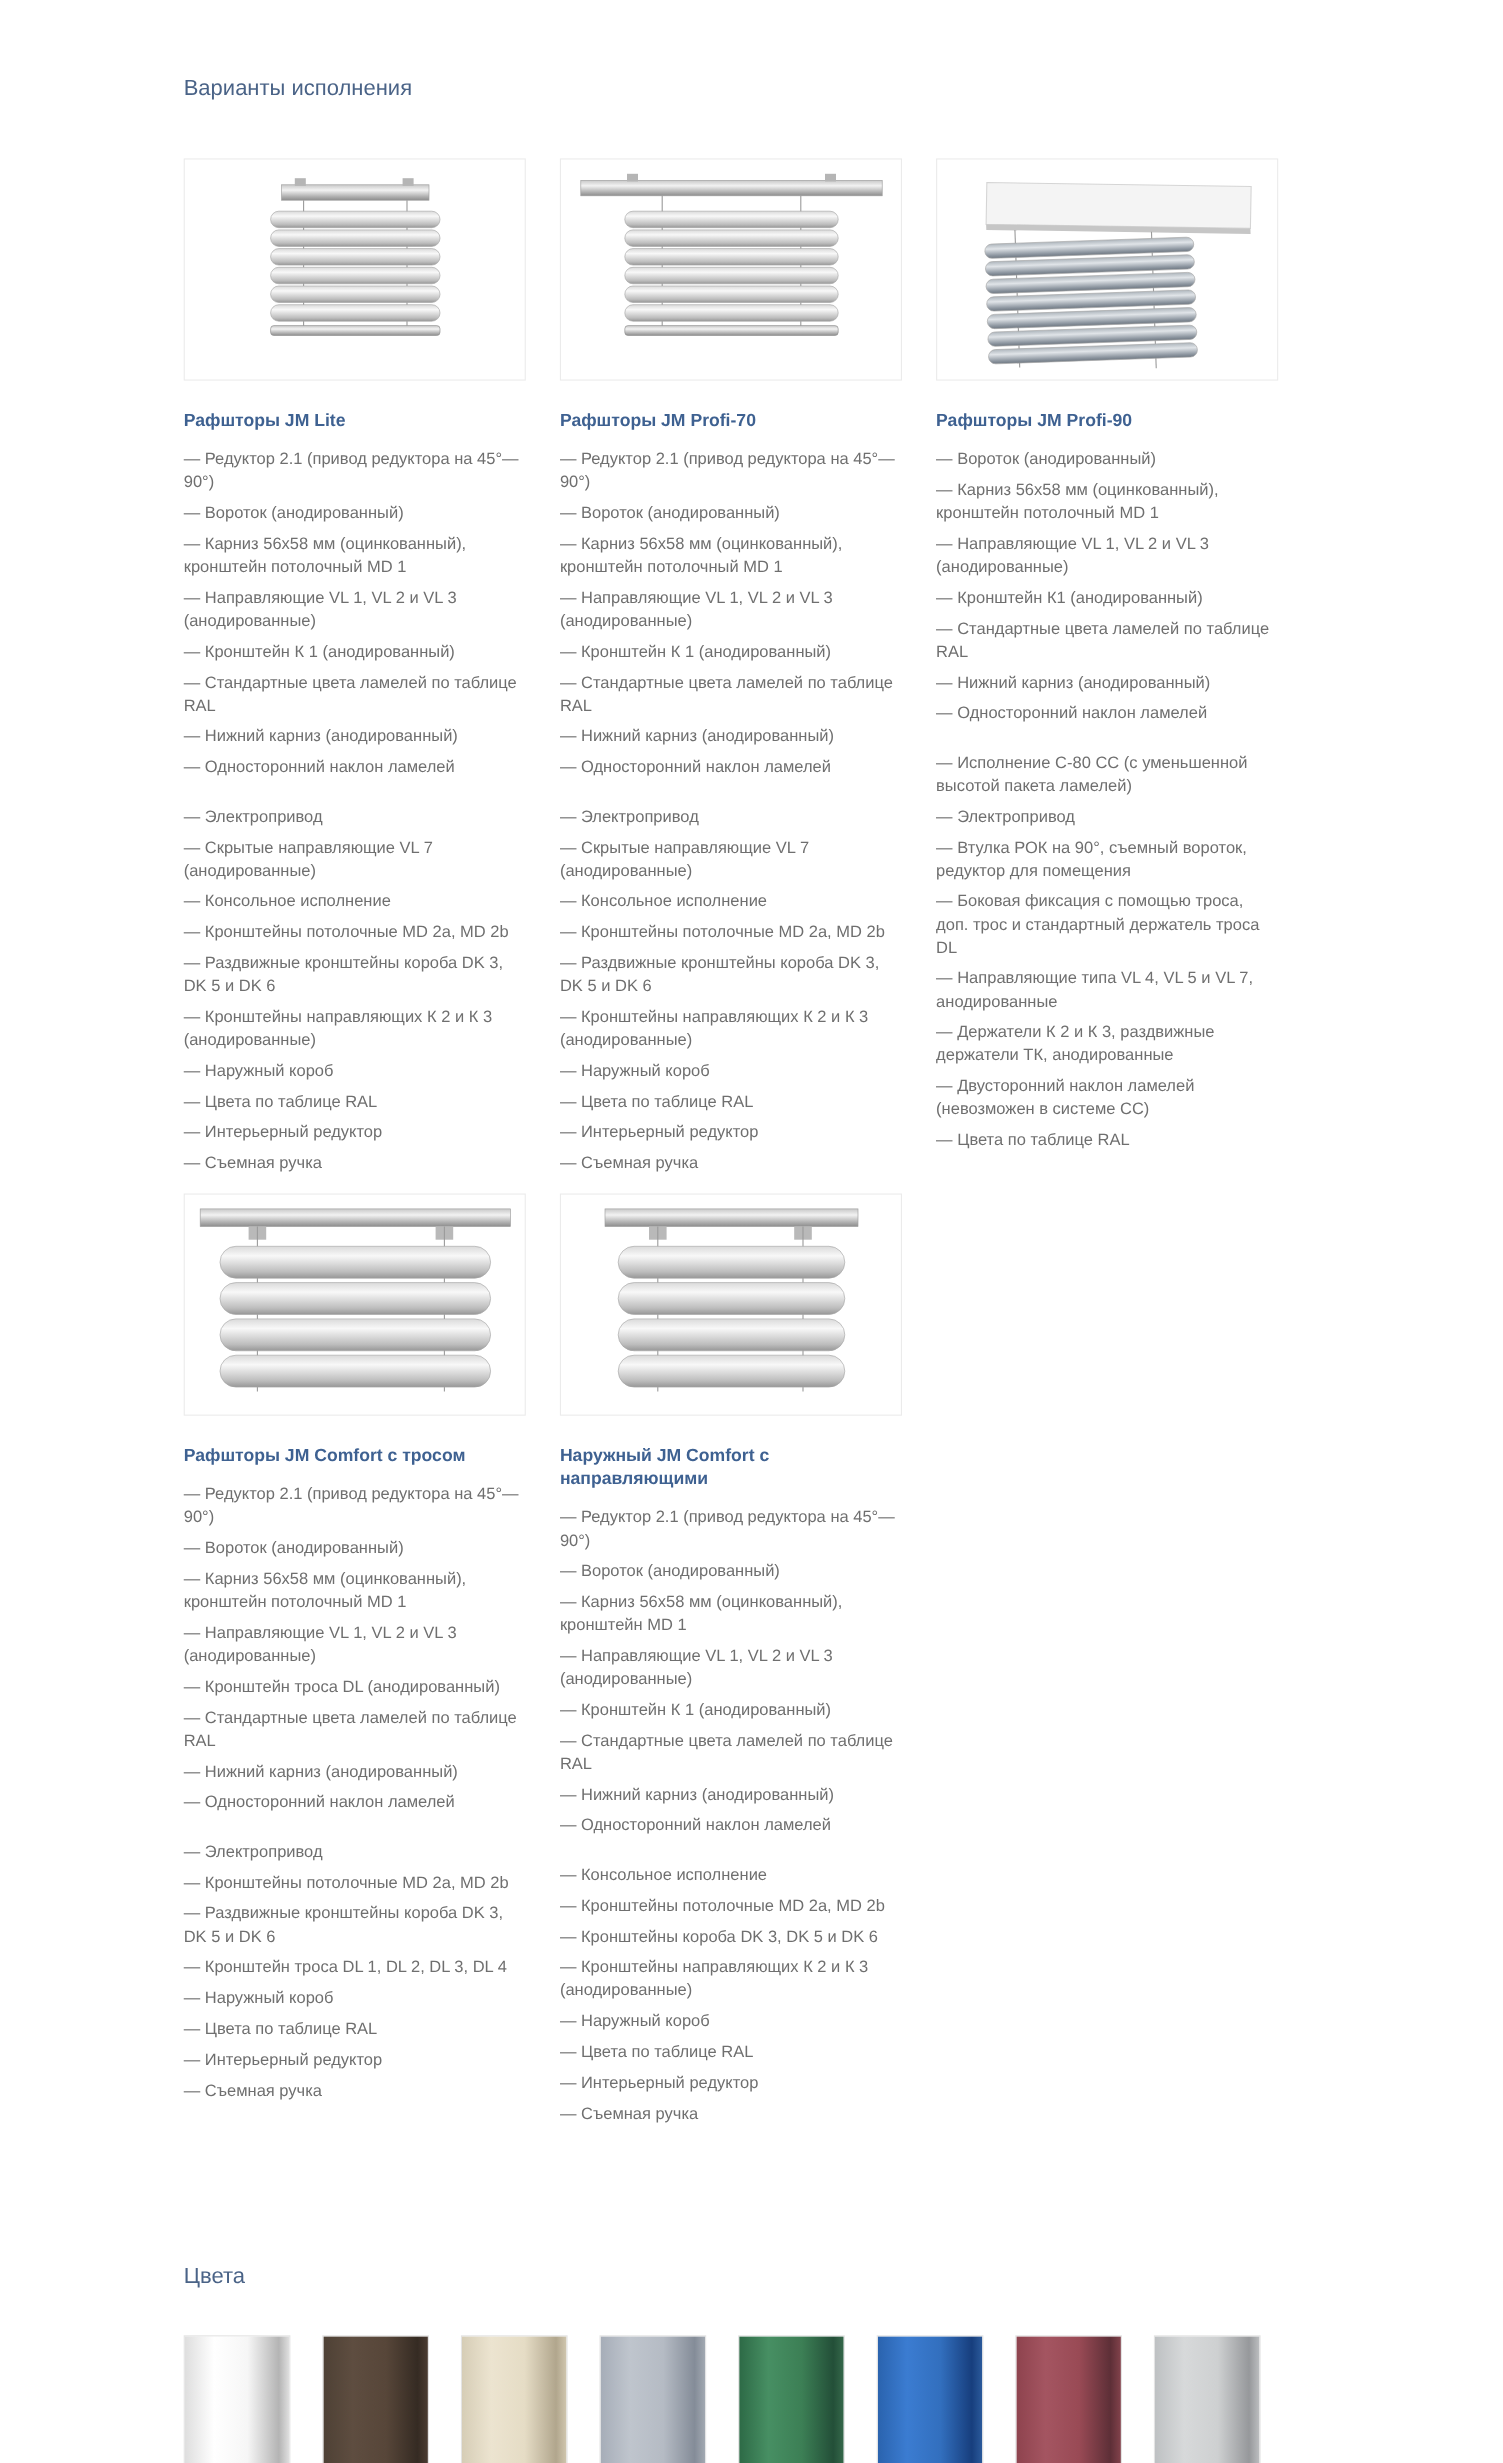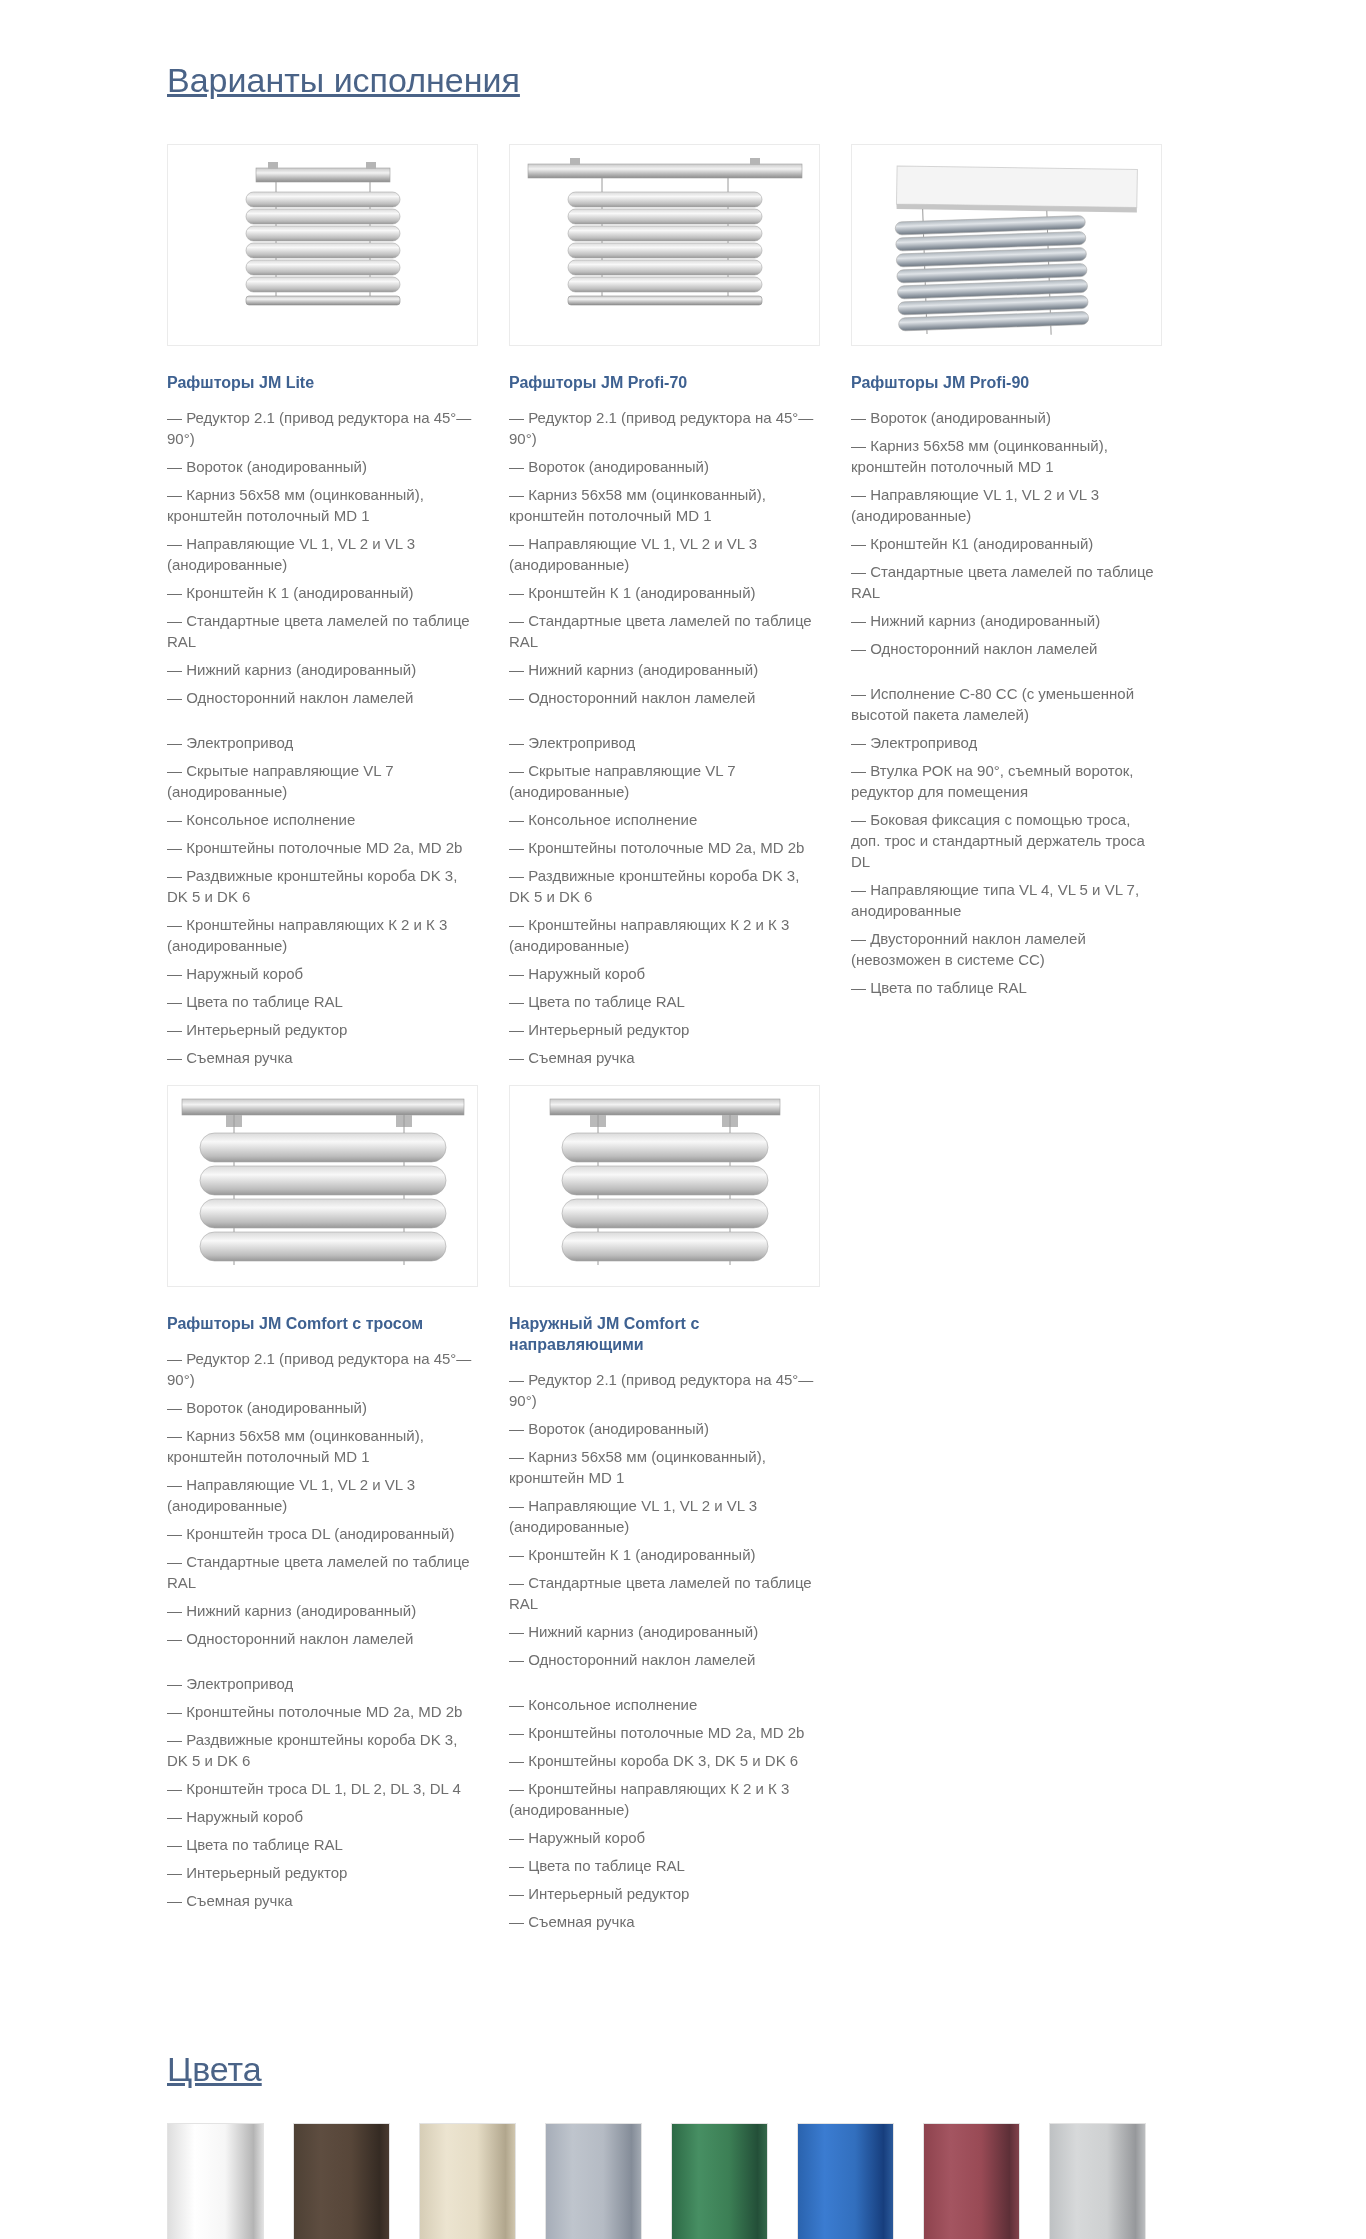--- a/index.html
+++ b/index.html
@@ -4,25 +4,24 @@
 <style>
   html,body{margin:0;padding:0;background:#ffffff;}
   body{
     width:1366px;
     font-family:"Liberation Sans","DejaVu Sans",sans-serif;
     color:#6f6f6f;
     -webkit-font-smoothing:antialiased;
   }
   .content{width:995px;margin-left:167px;padding-bottom:70px;}
   h2{
-    font-size:34px;
+    font-size:20px;
     font-weight:500;
     color:#4a6387;
     line-height:36px;
-    text-decoration:underline;
   }
   .variants-h{margin:62px 0 46px;}
   .colors-h{margin:112px 0 36px;}
   .products-grid{
     display:grid;
     grid-template-columns:repeat(3,311px);
     column-gap:31px;
     row-gap:10px;
     align-items:start;
   }
@@ -241,20 +240,21 @@
           <li>— Стандартные цвета ламелей по таблице RAL</li>
           <li>— Нижний карниз (анодированный)</li>
           <li>— Односторонний наклон ламелей</li>
         </ul>
     <ul class="feature-list optional">
           <li>— Исполнение С-80 СС (с уменьшенной высотой пакета ламелей)</li>
           <li>— Электропривод</li>
           <li>— Втулка РОК на 90°, съемный вороток, редуктор для помещения</li>
           <li>— Боковая фиксация с помощью троса, доп. трос и стандартный держатель троса DL</li>
           <li>— Направляющие типа VL 4, VL 5 и VL 7, анодированные</li>
+          <li>— Держатели К 2 и К 3, раздвижные держатели ТК, анодированные</li>
           <li>— Двусторонний наклон ламелей (невозможен в системе СС)</li>
           <li>— Цвета по таблице RAL</li>
         </ul>
   </div>
 
   <div class="product-card">
     <div class="product-image">
           <svg viewBox="0 0 309 198" xmlns="http://www.w3.org/2000/svg" preserveAspectRatio="xMidYMid meet">
             <defs>
     <linearGradient id="gm3" x1="0" y1="0" x2="0" y2="1">

